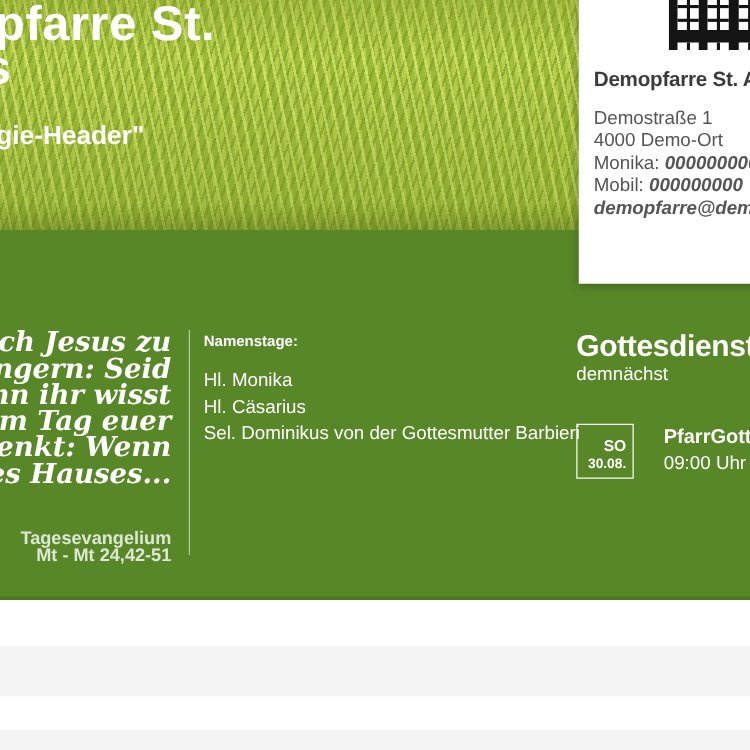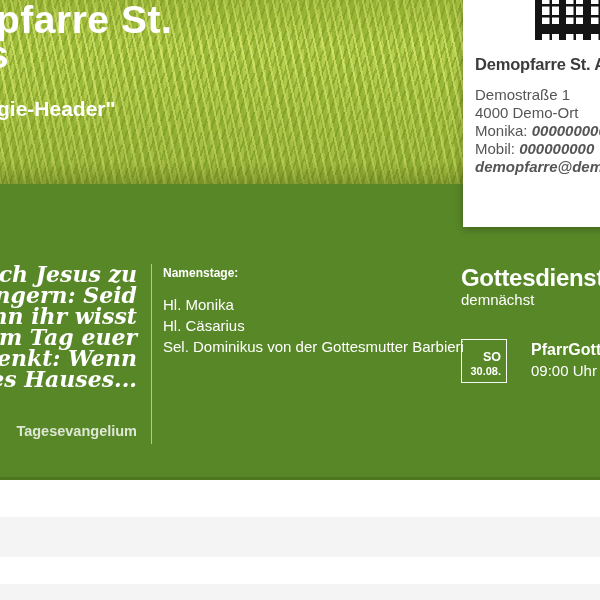--- a/index.html
+++ b/index.html
@@ -100,20 +100,21 @@
     <div class="ql">sprach Jesus zu</div>
     <div class="ql">n Jüngern: Seid</div>
     <div class="ql">! Denn ihr wisst</div>
     <div class="ql">elchem Tag euer</div>
     <div class="ql">Bedenkt: Wenn</div>
     <div class="ql">err des Hauses...</div>
   </div>
 
   <div class="source">
     <div>Tagesevangelium</div>
+    <div>Mt - Mt 24,42-51</div>
   </div>
 
   <div class="vdivider"></div>
 
   <div class="namedays">
     <div class="nd-h">Namenstage:</div>
     <div class="nd-i">Hl. Monika</div>
     <div class="nd-i">Hl. Cäsarius</div>
     <div class="nd-i">Sel. Dominikus von der Gottesmutter Barbieri</div>
   </div>

